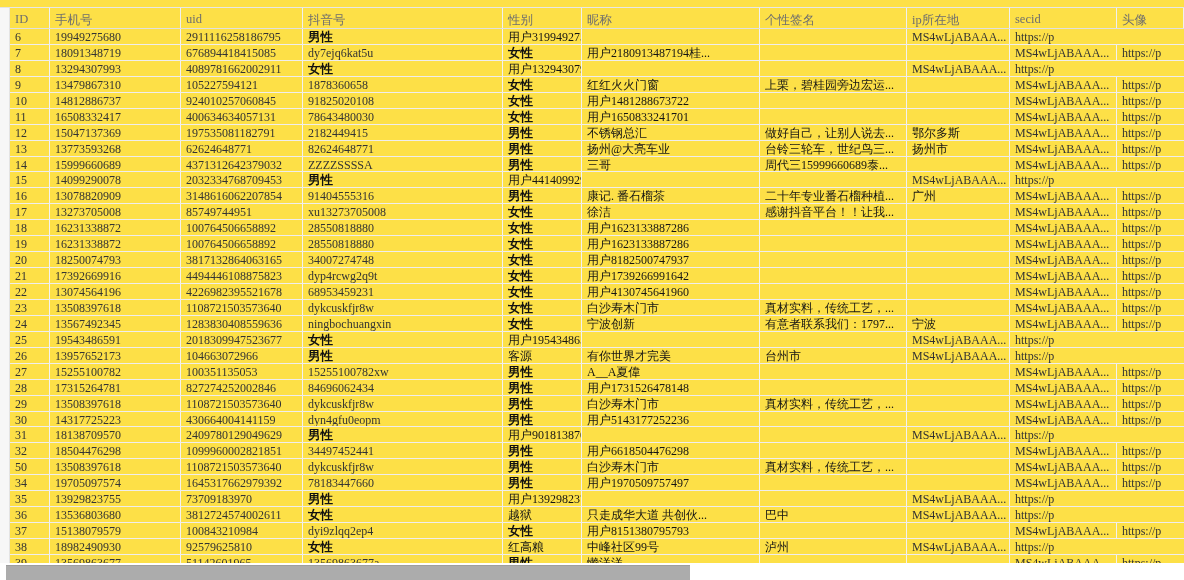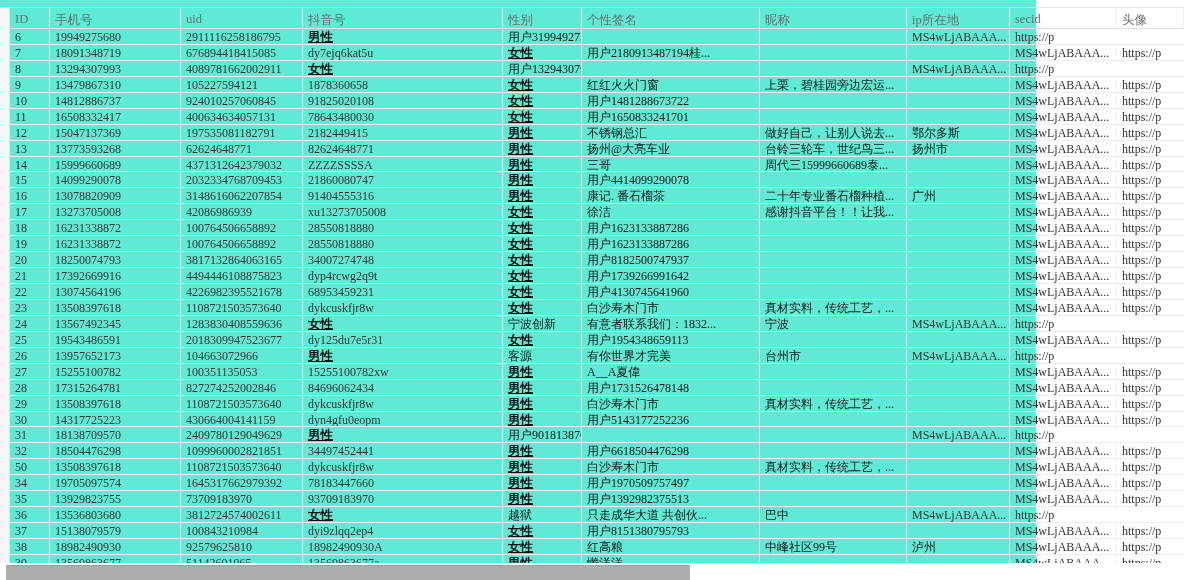--- a/index.html
+++ b/index.html
@@ -1,57 +1,57 @@
 <!DOCTYPE html>
 <html><head>
 <meta charset="utf-8">
 <style>
   * { margin:0; padding:0; box-sizing:border-box; }
   html,body { width:1184px; height:580px; overflow:hidden; background:#fff;
               font-family:"Liberation Serif","DejaVu Serif",serif; }
-  .app { position:relative; width:1036px; height:580px; background:#5eead4; }
+  .app { position:relative; width:1184px; height:580px; background:#fde047; }
 
   .gutter { position:absolute; left:0; top:7px; width:10px; height:556px;
             background:#f7f7f7; border-right:1px solid #e4e4e4; border-top:1px solid #e4e4e4; }
 
   .grid { position:absolute; left:10px; top:7px; width:1174px; }
 
   .grid-header, .row {
     display:grid;
     grid-template-columns:40px 131px 122px 200px 79px 178px 147px 103px 107px 67px;
   }
   .grid-header { height:22px; border-top:1px solid #e7e7e7; border-bottom:1px solid #e0e0e0; }
   .hcell { font-size:12.5px; color:#6e6e6e; padding:4px 0 0 5px; white-space:nowrap;
            overflow:hidden; border-right:1px solid #f0f0f0; }
 
   .row { height:15.94px; border-bottom:1px solid #efeded; }
   .cell { font-size:12px; line-height:14px; color:#333; padding:1px 0 0 5px;
           white-space:nowrap; overflow:hidden; border-right:1px solid #f3f1f1; }
   .cell.cjk { color:#141414; }
-  .cell.c4 { color:#111; font-weight:bold; font-size:12.5px;text-decoration:underline; }
+  .cell.c4 { color:#111; font-weight:bold; font-size:12.5px; }
   .cell.c9 { border-right:none; }
 
   .hscroll { position:absolute; left:0; top:563px; width:1184px; height:17px; background:#fff; }
   .hscroll-thumb { position:absolute; left:6px; top:2px; width:684px; height:15px;
                    background:#acacac; border-top:1px solid #9e9e9e; }
 </style>
 </head>
 <body>
 
 <div class="app">
   <div class="gutter"></div>
   <div class="grid">
     <div class="grid-header" id="grid-header">
         <div class="hcell">ID</div>
         <div class="hcell">手机号</div>
         <div class="hcell">uid</div>
         <div class="hcell">抖音号</div>
         <div class="hcell">性别</div>
+        <div class="hcell">昵称</div>
         <div class="hcell">个性签名</div>
-        <div class="hcell">昵称</div>
         <div class="hcell">ip所在地</div>
         <div class="hcell">secid</div>
         <div class="hcell">头像</div>
       </div>
     <div class="grid-body" id="grid-body">
         <div class="row">
           <div class="cell c0">6</div>
           <div class="cell c1">19949275680</div>
           <div class="cell c2">2911116258186795</div>
           <div class="cell c4 cjk">男性</div>
@@ -153,21 +153,20 @@
           <div class="cell c5 cjk">三哥</div>
           <div class="cell c6 cjk">周代三15999660689泰...</div>
           <div class="cell c7 cjk"></div>
           <div class="cell c8">MS4wLjABAAA...</div>
           <div class="cell c9">https://p</div>
         </div>
         <div class="row">
           <div class="cell c0">15</div>
           <div class="cell c1">14099290078</div>
           <div class="cell c2">2032334768709453</div>
-          <div class="cell c3">21860080747</div>
           <div class="cell c4 cjk">男性</div>
           <div class="cell c5 cjk">用户4414099290078</div>
           <div class="cell c6 cjk"></div>
           <div class="cell c7 cjk"></div>
           <div class="cell c8">MS4wLjABAAA...</div>
           <div class="cell c9">https://p</div>
         </div>
         <div class="row">
           <div class="cell c0">16</div>
           <div class="cell c1">13078820909</div>
@@ -176,21 +175,21 @@
           <div class="cell c4 cjk">男性</div>
           <div class="cell c5 cjk">康记. 番石榴茶</div>
           <div class="cell c6 cjk">二十年专业番石榴种植...</div>
           <div class="cell c7 cjk">广州</div>
           <div class="cell c8">MS4wLjABAAA...</div>
           <div class="cell c9">https://p</div>
         </div>
         <div class="row">
           <div class="cell c0">17</div>
           <div class="cell c1">13273705008</div>
-          <div class="cell c2">42086986939</div>
+          <div class="cell c2">85749744951</div>
           <div class="cell c3">xu13273705008</div>
           <div class="cell c4 cjk">女性</div>
           <div class="cell c5 cjk">徐洁</div>
           <div class="cell c6 cjk">感谢抖音平台！！让我...</div>
           <div class="cell c7 cjk"></div>
           <div class="cell c8">MS4wLjABAAA...</div>
           <div class="cell c9">https://p</div>
         </div>
         <div class="row">
           <div class="cell c0">18</div>
@@ -261,32 +260,32 @@
           <div class="cell c5 cjk">白沙寿木门市</div>
           <div class="cell c6 cjk">真材实料，传统工艺，...</div>
           <div class="cell c7 cjk"></div>
           <div class="cell c8">MS4wLjABAAA...</div>
           <div class="cell c9">https://p</div>
         </div>
         <div class="row">
           <div class="cell c0">24</div>
           <div class="cell c1">13567492345</div>
           <div class="cell c2">1283830408559636</div>
+          <div class="cell c3">ningbochuangxin</div>
           <div class="cell c4 cjk">女性</div>
           <div class="cell c5 cjk">宁波创新</div>
-          <div class="cell c6 cjk">有意者联系我们：1832...</div>
+          <div class="cell c6 cjk">有意者联系我们：1797...</div>
           <div class="cell c7 cjk">宁波</div>
           <div class="cell c8">MS4wLjABAAA...</div>
           <div class="cell c9">https://p</div>
         </div>
         <div class="row">
           <div class="cell c0">25</div>
           <div class="cell c1">19543486591</div>
           <div class="cell c2">2018309947523677</div>
-          <div class="cell c3">dy125du7e5r31</div>
           <div class="cell c4 cjk">女性</div>
           <div class="cell c5 cjk">用户1954348659113</div>
           <div class="cell c6 cjk"></div>
           <div class="cell c7 cjk"></div>
           <div class="cell c8">MS4wLjABAAA...</div>
           <div class="cell c9">https://p</div>
         </div>
         <div class="row">
           <div class="cell c0">26</div>
           <div class="cell c1">13957652173</div>
@@ -390,21 +389,20 @@
           <div class="cell c5 cjk">用户1970509757497</div>
           <div class="cell c6 cjk"></div>
           <div class="cell c7 cjk"></div>
           <div class="cell c8">MS4wLjABAAA...</div>
           <div class="cell c9">https://p</div>
         </div>
         <div class="row">
           <div class="cell c0">35</div>
           <div class="cell c1">13929823755</div>
           <div class="cell c2">73709183970</div>
-          <div class="cell c3">93709183970</div>
           <div class="cell c4 cjk">男性</div>
           <div class="cell c5 cjk">用户1392982375513</div>
           <div class="cell c6 cjk"></div>
           <div class="cell c7 cjk"></div>
           <div class="cell c8">MS4wLjABAAA...</div>
           <div class="cell c9">https://p</div>
         </div>
         <div class="row">
           <div class="cell c0">36</div>
           <div class="cell c1">13536803680</div>
@@ -425,21 +423,20 @@
           <div class="cell c5 cjk">用户8151380795793</div>
           <div class="cell c6 cjk"></div>
           <div class="cell c7 cjk"></div>
           <div class="cell c8">MS4wLjABAAA...</div>
           <div class="cell c9">https://p</div>
         </div>
         <div class="row">
           <div class="cell c0">38</div>
           <div class="cell c1">18982490930</div>
           <div class="cell c2">92579625810</div>
-          <div class="cell c3">18982490930A</div>
           <div class="cell c4 cjk">女性</div>
           <div class="cell c5 cjk">红高粮</div>
           <div class="cell c6 cjk">中峰社区99号</div>
           <div class="cell c7 cjk">泸州</div>
           <div class="cell c8">MS4wLjABAAA...</div>
           <div class="cell c9">https://p</div>
         </div>
         <div class="row">
           <div class="cell c0">39</div>
           <div class="cell c1">13569863677</div>

